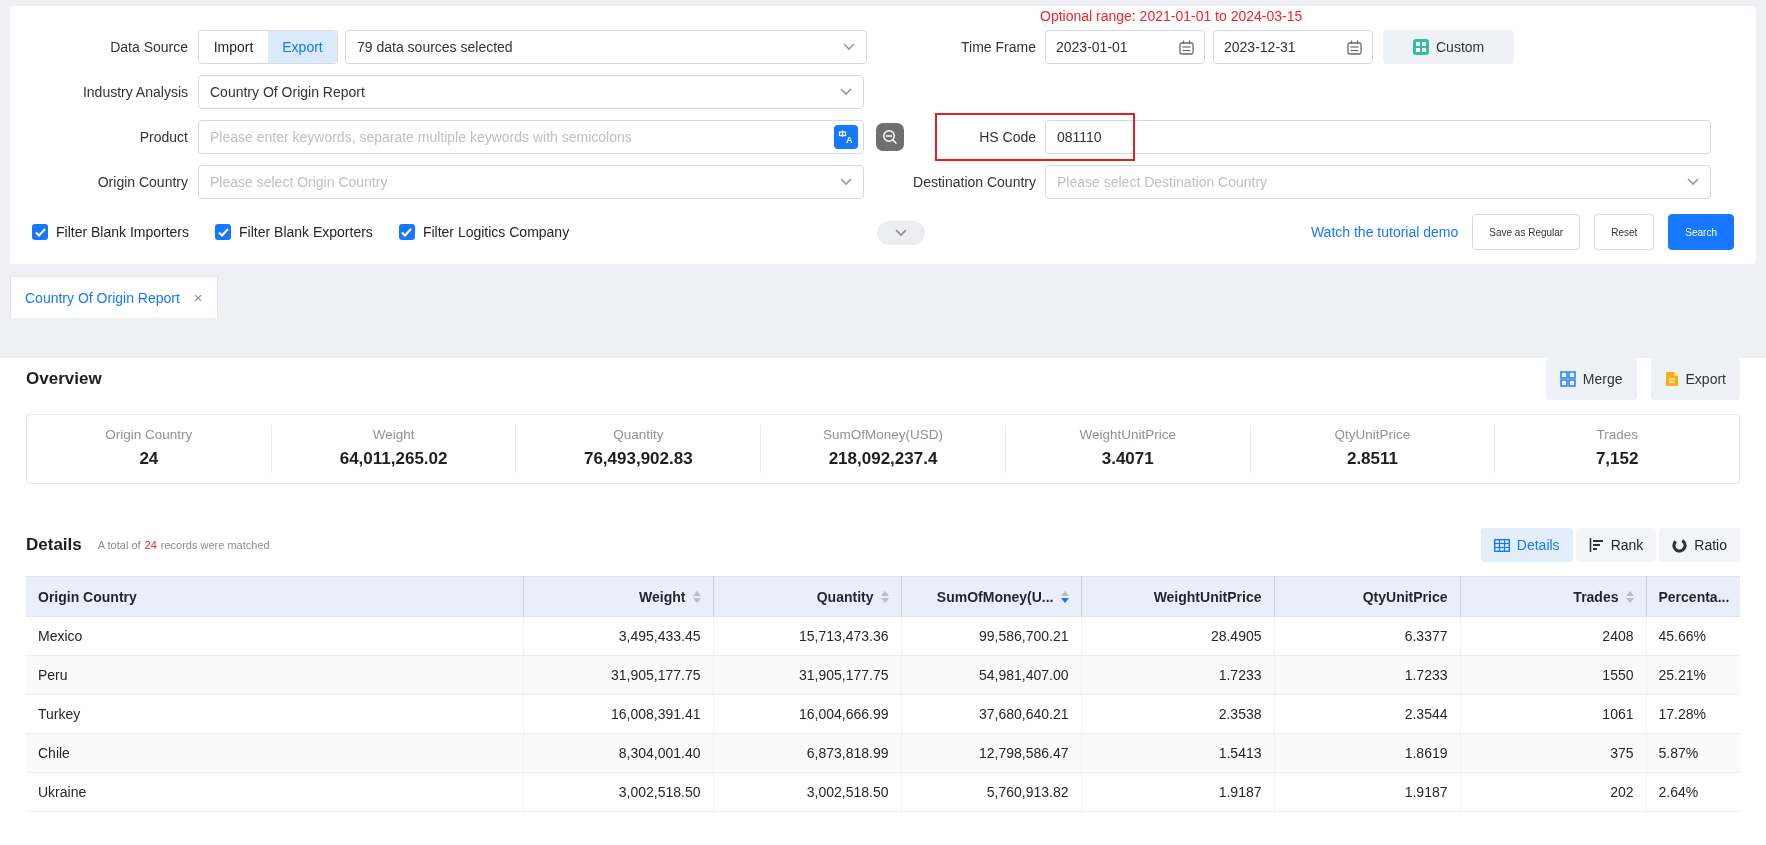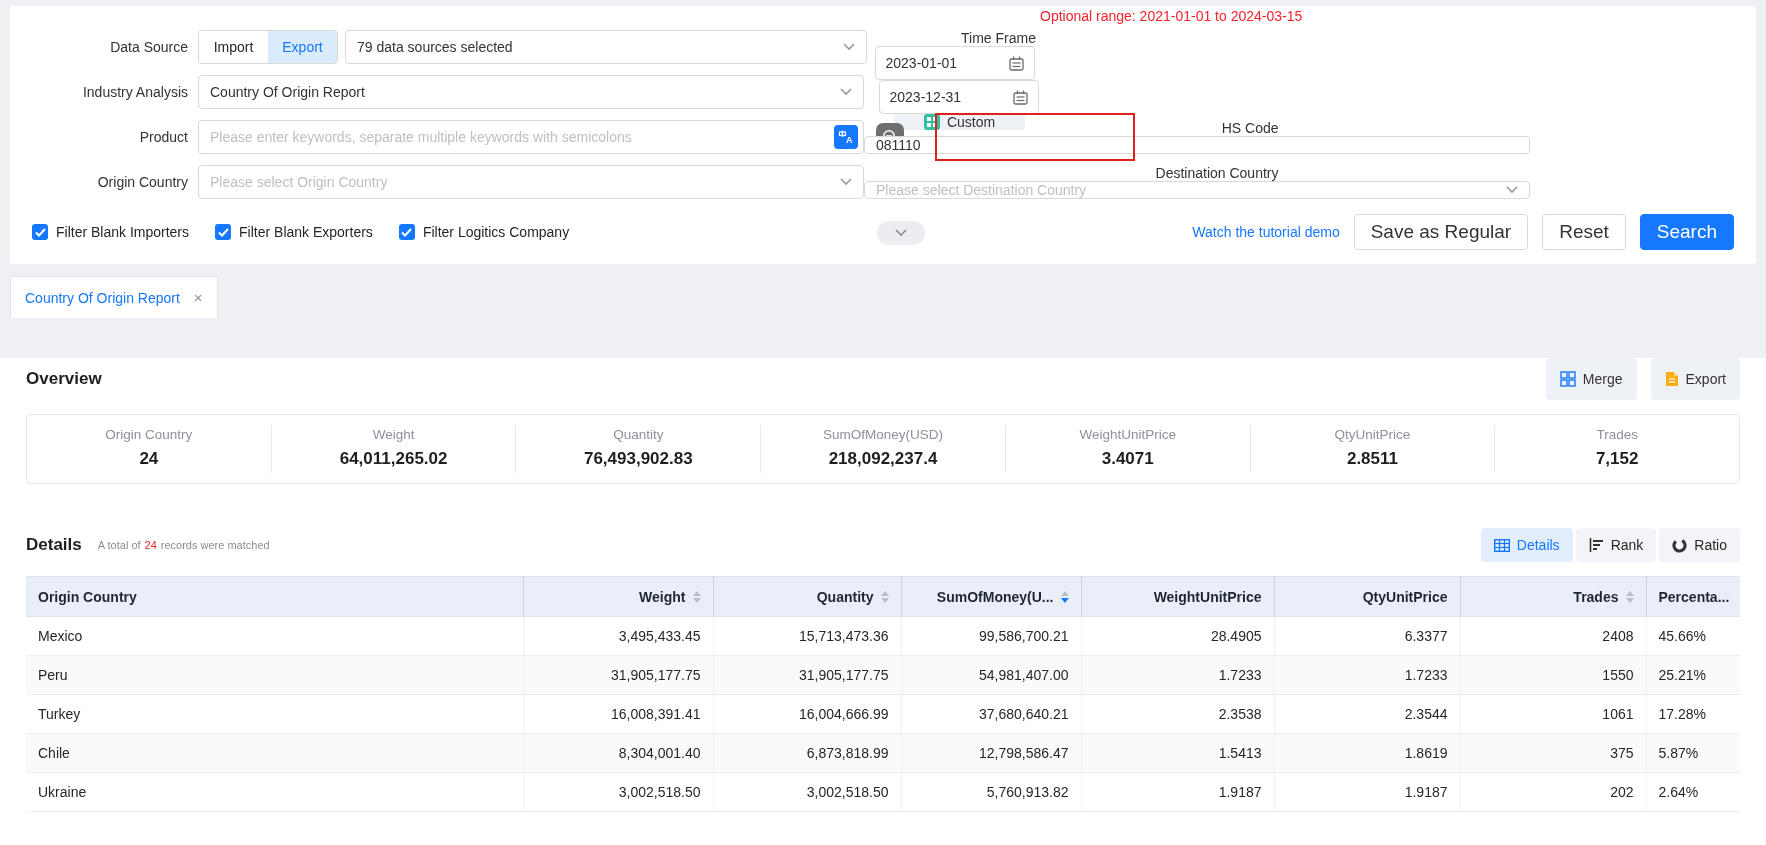--- a/index.html
+++ b/index.html
@@ -5,21 +5,21 @@
   * { box-sizing: border-box; margin: 0; padding: 0; }
   html,body { width:1766px; height:845px; overflow:hidden;
     font-family:"Liberation Sans", sans-serif; background:#eef0f4; color:#262626; }
 
   
   .filter-card { position:relative; margin:6px 10px 0; background:#fff;
     border-radius:4px; padding:24px 22px 14px; height:258px; }
   .optional-range { position:absolute; top:2px; left:1030px; color:#f5222d; font-size:14px; }
   .frow { position:relative; display:flex; align-items:center; margin-bottom:11px; height:34px; }
   .flabel { width:156px; text-align:right; margin-right:10px; font-size:14px; color:#333; flex:none; }
-  .rpart { position:absolute; left:832px; top:0; height:100%; display:flex; align-items:center;flex-direction:column; }
+  .rpart { position:absolute; left:832px; top:0; height:100%; display:flex; align-items:center; }
   .rlabel { width:172px; text-align:right; margin-right:9px; font-size:14px; color:#333; flex:none; }
 
   .seg { display:flex; border:1px solid #d9d9d9; border-radius:4px; overflow:hidden; height:34px; flex:none; }
   .seg > div { width:69px; text-align:center; line-height:32px; font-size:14px; cursor:pointer; background:#fff; }
   .seg > div.active { background:#d9ebfd; color:#1677ff; }
 
   .select, .tinput { height:34px; border:1px solid #d9d9d9; border-radius:4px; background:#fff;
     display:flex; align-items:center; padding:0 11px; font-size:14px; color:#333; position:relative; }
   .select .ph, .ph { color:#bfbfbf; }
   .select .chev { margin-left:auto; }
@@ -50,21 +50,21 @@
   .cbgroup { display:flex; align-items:center; gap:26px; }
   .cb { display:flex; align-items:center; cursor:pointer; }
   .cbbox { width:16px; height:16px; background:#1677ff; border-radius:3px; margin-right:8px;
     display:flex; align-items:center; justify-content:center; }
   .cb span.lbl { font-size:14px; color:#262626; }
   .collapse-pill { position:absolute; left:845px; top:6px; width:48px; height:24px; background:#ebedf1;
     border-radius:12px; display:flex; align-items:center; justify-content:center; cursor:pointer; }
   .actions { position:absolute; right:0; top:0; height:100%; display:flex; align-items:center; gap:14px; }
   .link { color:#1677ff; font-size:14px; cursor:pointer; }
   .btn { height:36px; border:1px solid #d9d9d9; border-radius:4px; background:#fff;
-    padding:13px 16px; font-size:19px; color:#333; display:flex; align-items:center; cursor:pointer; }
+    padding:13px 16px; font-size:10px; color:#333; display:flex; align-items:center; cursor:pointer; }
   .btn.primary { background:#1677ff; border-color:#1677ff; color:#fff; }
 
   
   .tabbar { margin-top:12px; height:42px; background:#eef0f4; display:flex; align-items:flex-end; padding-left:10px; }
   .tab { height:42px; background:#fff; border:1px solid #e2e4e8; border-bottom:none;
     display:flex; align-items:center; padding:0 14px; font-size:14px; color:#1677ff; cursor:pointer; min-width:204px; }
   .tab .x { margin-left:14px; color:#8c8c8c; font-size:15px; cursor:pointer; }
 
   
   .content { background:#fff; height:527px; padding:0 26px; }

